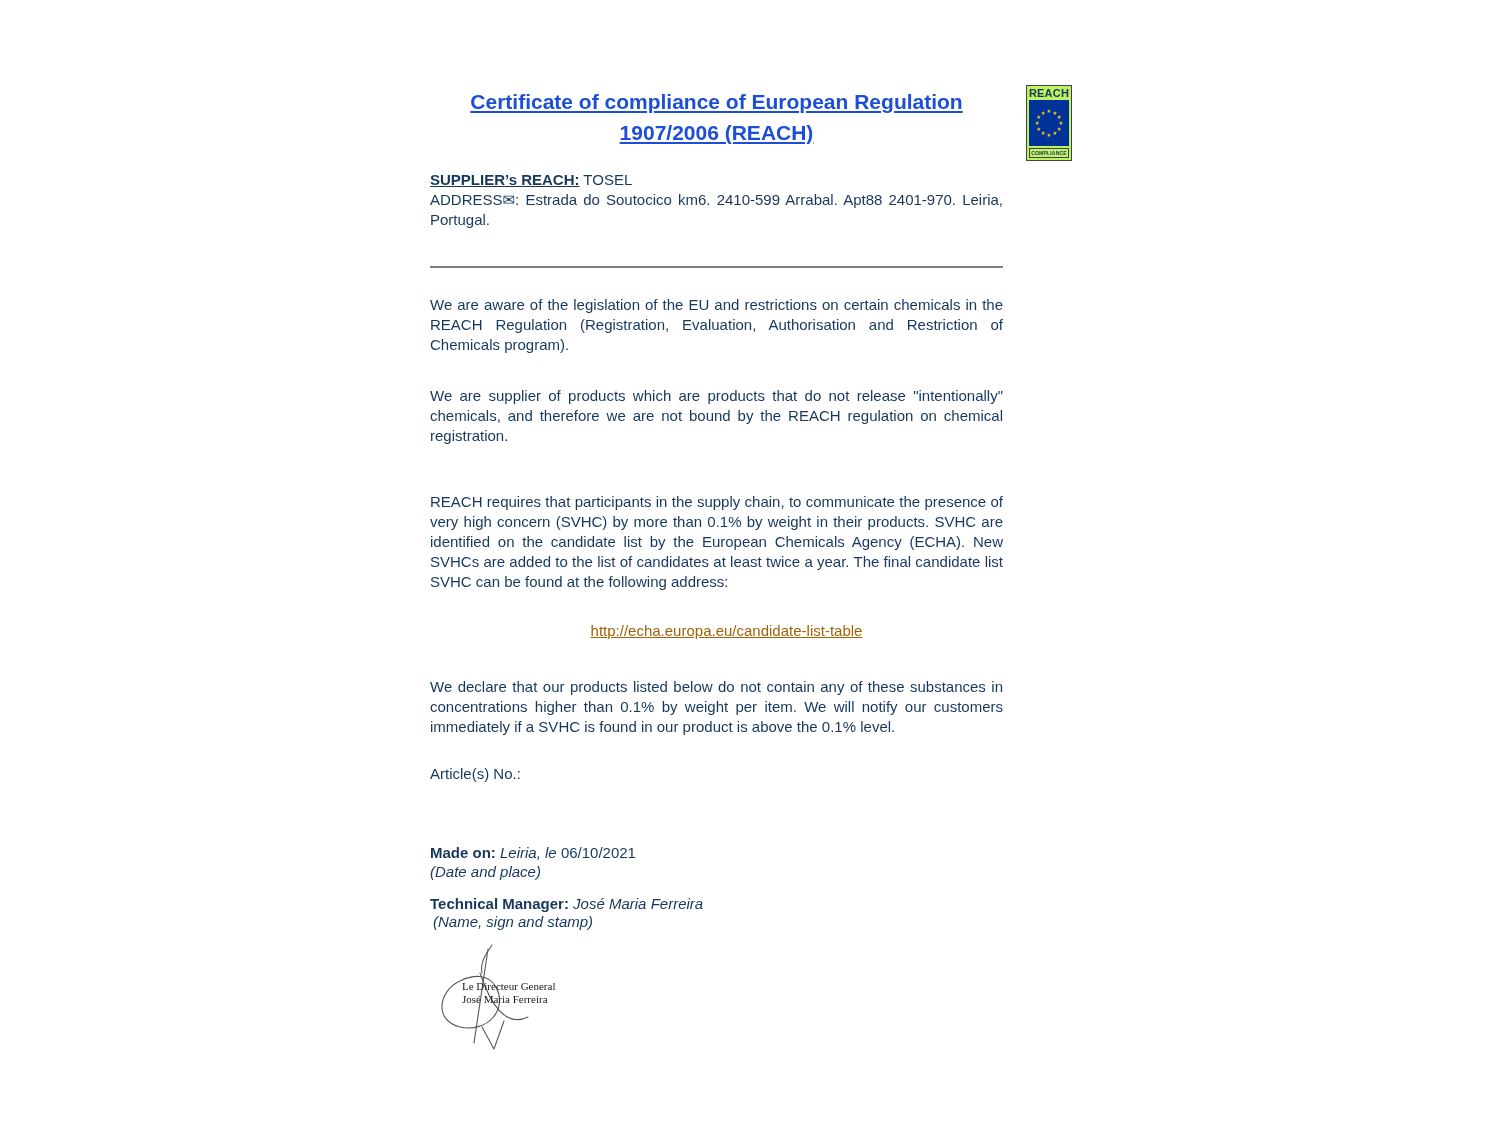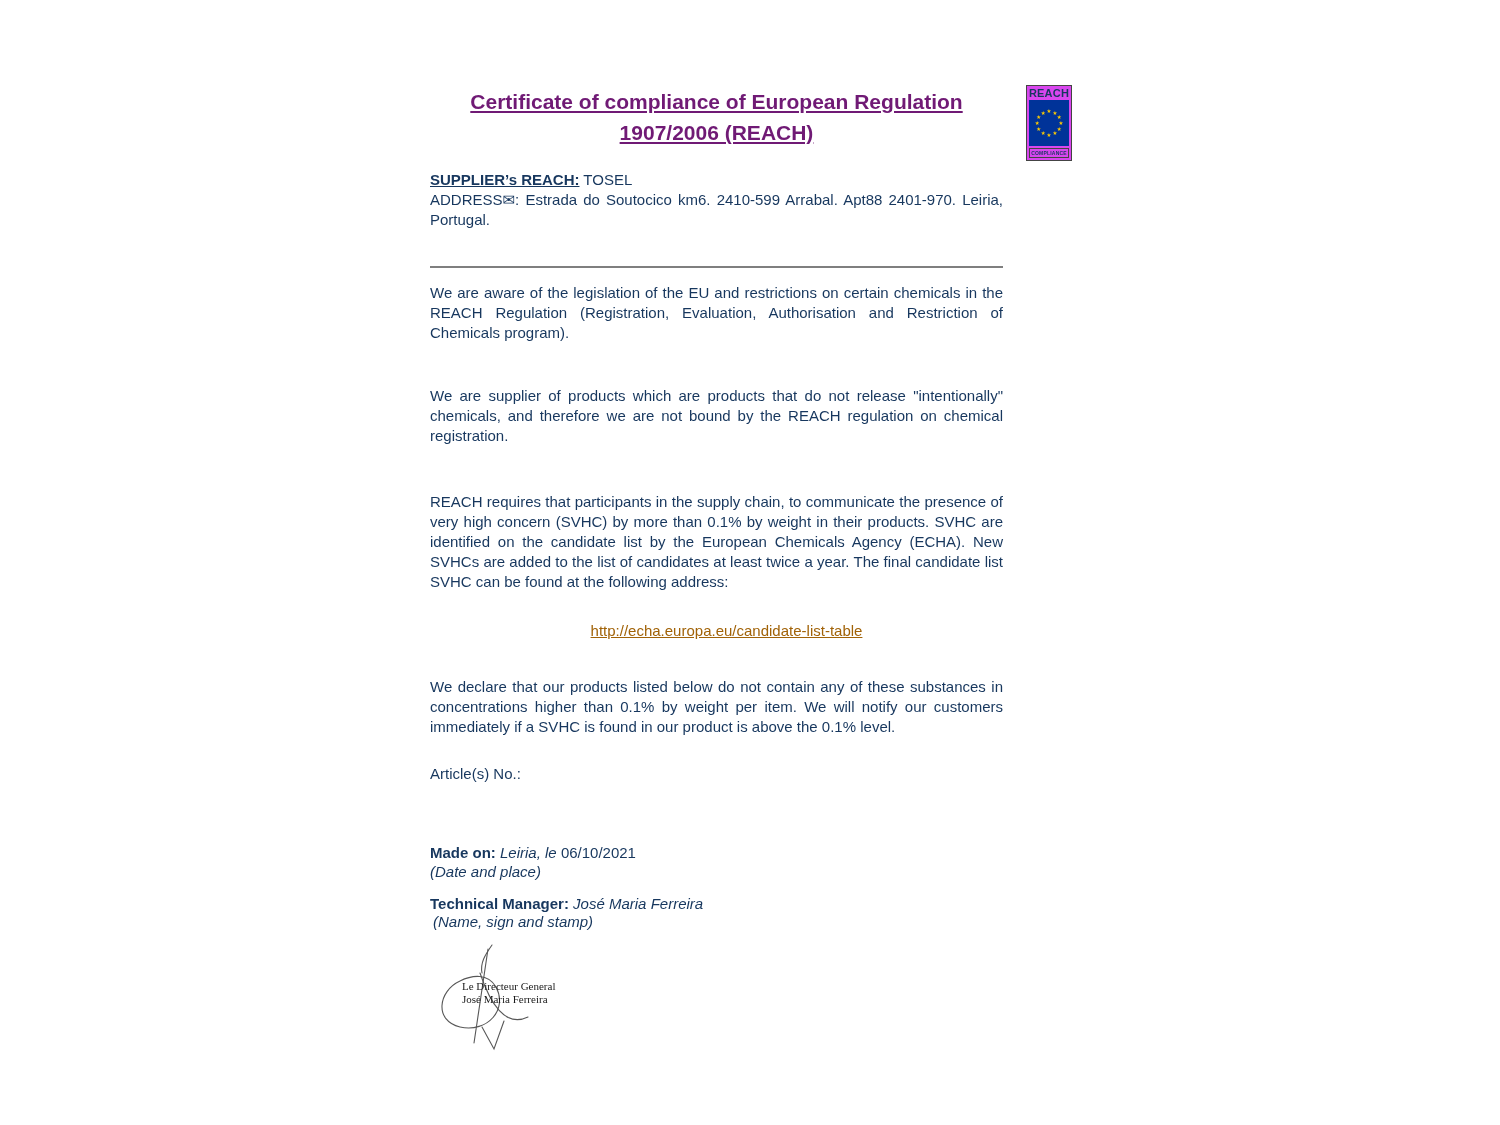--- a/index.html
+++ b/index.html
@@ -25,39 +25,39 @@
     height: 1125px;
     color: #17375e;
     font-size: 15px;
     line-height: 20px;
   }
   .block { position: absolute; left: 0; width: 573px; }
 
   .doc-title {
     top: 86px;
     text-align: center;
-    color: #701a75;
+    color: #1d4ed8;
     font-weight: bold;
     font-size: 21px;
     line-height: 31px;
   }
   .doc-title .tline { text-decoration: underline; }
 
   .supplier { top: 170px; text-align: justify; }
   .supplier .line { display: block; }
   .lbl-bu { font-weight: bold; text-decoration: underline; }
 
   .rule {
     top: 266px;
     height: 0;
     border-top: 2px solid #7f7f7f;
   }
 
   .para { text-align: justify; }
-  .p1 { top: 283px; }
+  .p1 { top: 295px; }
   .p2 { top: 386px; }
   .p3 { top: 492px; }
   .p4 { top: 677px; }
 
   .link-line { top: 621px; text-align: center; }
   .link-line a {
     color: #a16207;
     text-decoration: underline;
     cursor: pointer;
     padding-left: 20px;
@@ -77,21 +77,21 @@
   .cap1 { top: 865px; }
   .cap2 { top: 915px; padding-left: 3px; }
 
   
   .reach-logo {
     position: absolute;
     left: 1026px;
     top: 85px;
     width: 46px;
     border: 1px solid #444444;
-    background: #d946ef;
+    background: #bef264;
     box-sizing: border-box;
   }
   .reach-logo .logo-top {
     text-align: center;
     font-weight: bold;
     font-size: 11px;
     line-height: 14px;
     color: #17375e;
     letter-spacing: 0.2px;
   }

